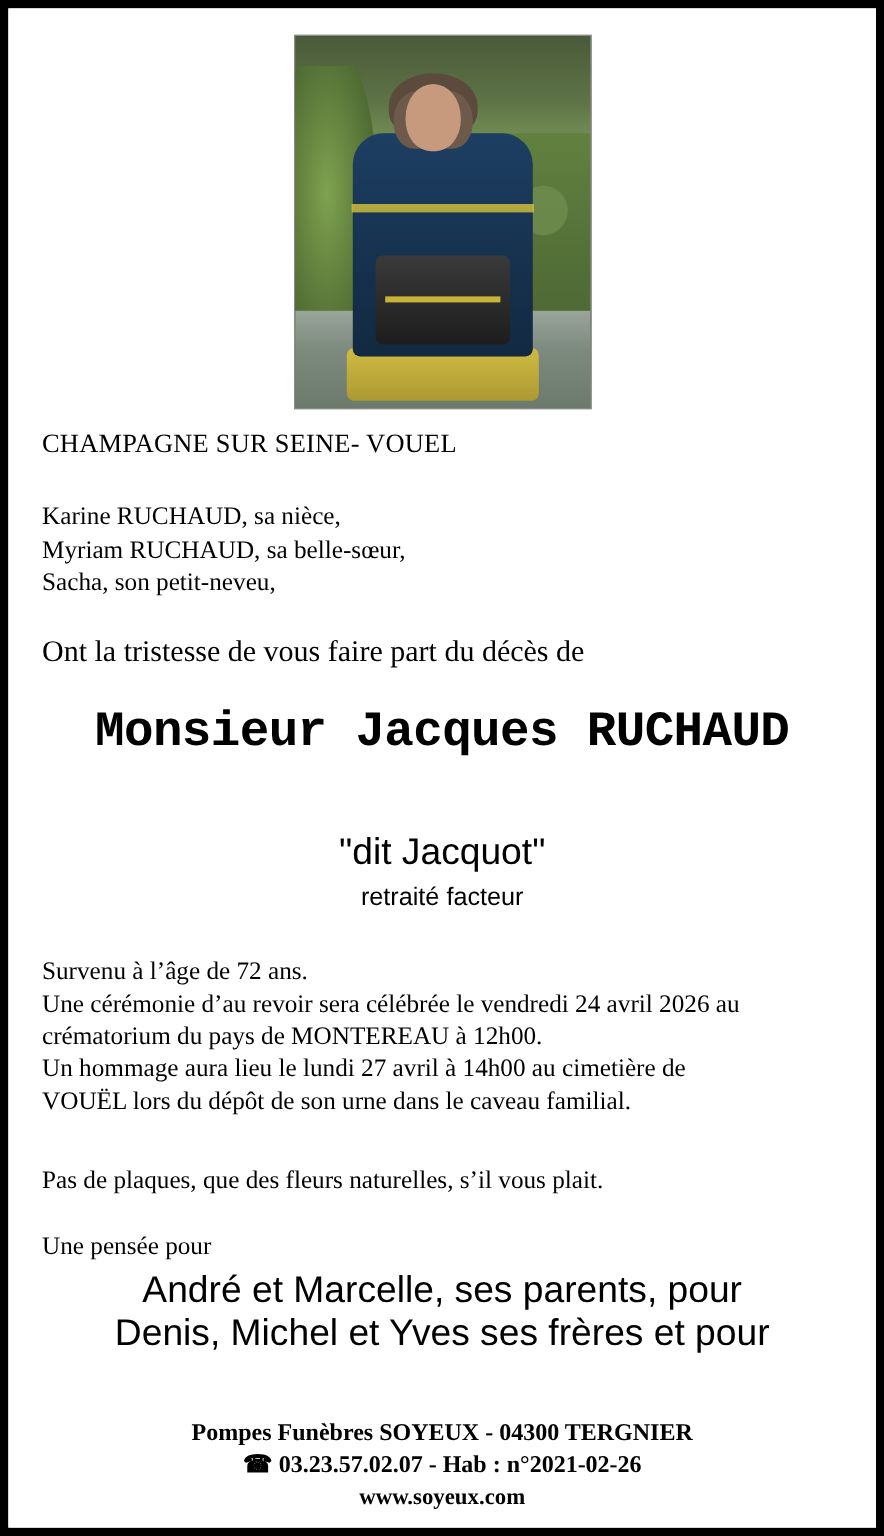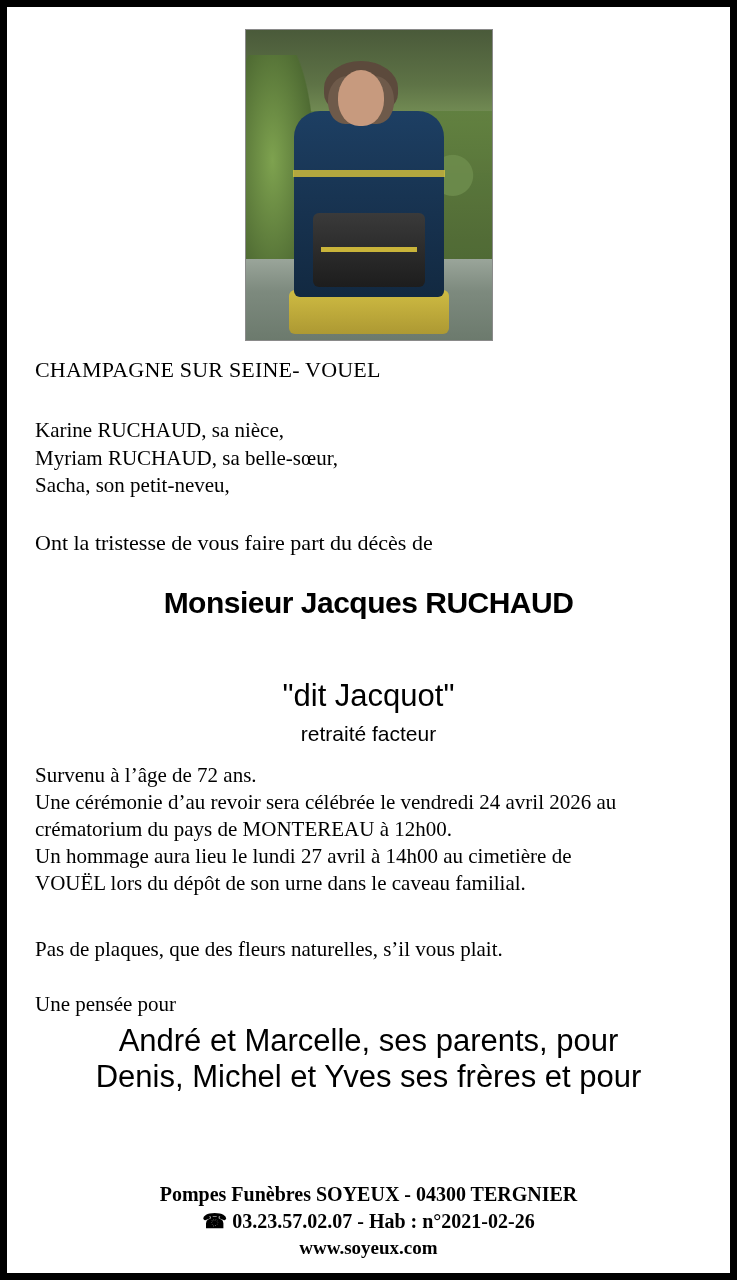--- a/index.html
+++ b/index.html
@@ -141,45 +141,45 @@
     letter-spacing: .2px;
   }
   .family {
     margin-top: 34px;
     font-size: 21px;
     line-height: 1.32;
   }
   .family div { white-space: nowrap; }
   .announce {
     margin-top: 30px;
-    font-size: 22px;
+    font-size: 25px;
   }
   .deceased-name {
     margin-top: 30px;
     text-align: center;
-    font-family: Liberation Sans, sans-serif;
+    font-family: Liberation Mono, monospace;
     font-weight: bold;
-    font-size: 30px;
+    font-size: 41px;
     letter-spacing: -0.5px;
   }
   .nickname {
     margin-top: 58px;
     text-align: center;
     font-family: "Liberation Sans", sans-serif;
     font-size: 31px;
   }
   .profession {
     margin-top: 8px;
     text-align: center;
     font-family: "Liberation Sans", sans-serif;
     font-weight: normal;
     font-size: 21px;
   }
   .details {
-    margin-top: 16px;
+    margin-top: 36px;
     font-size: 21px;
     line-height: 1.28;
   }
   .flowers {
     margin-top: 40px;
     font-size: 21px;
   }
   .thought-intro {
     margin-top: 30px;
     font-size: 21px;

